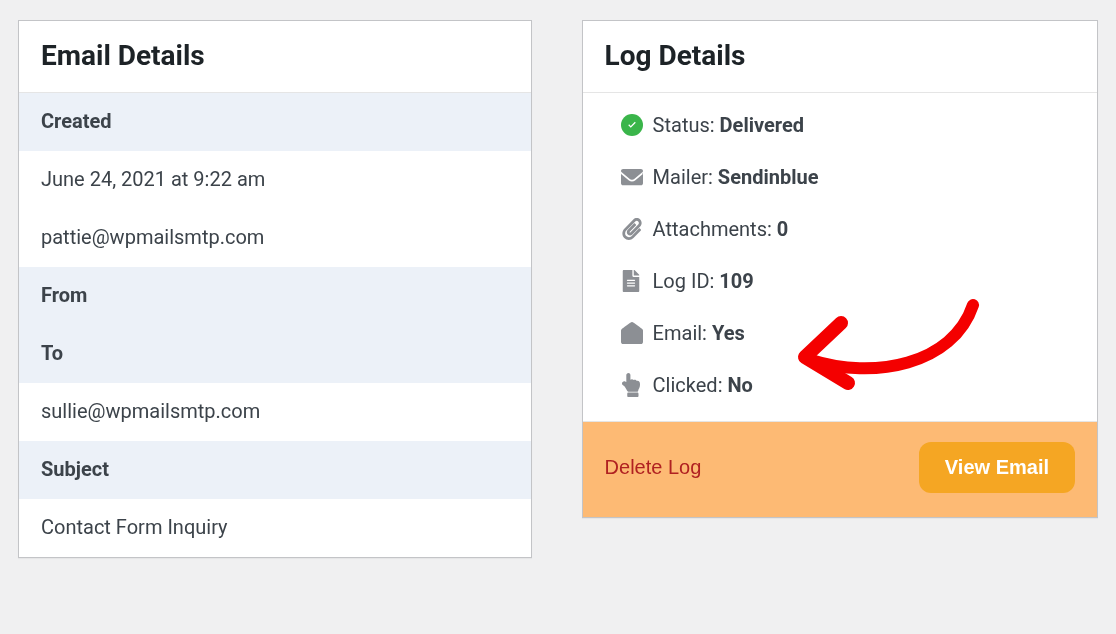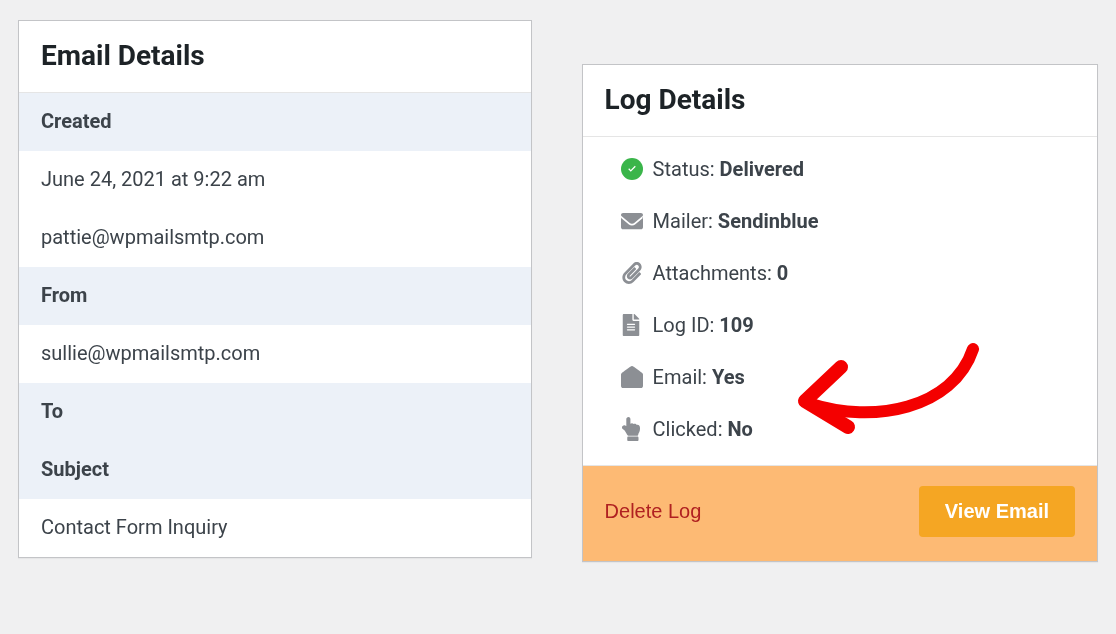--- a/index.html
+++ b/index.html
@@ -15,21 +15,21 @@
       display: flex;
       gap: 50px;
       align-items: flex-start;
     }
     .panel {
       background: #fff;
       border: 1px solid #c3c4c7;
       box-shadow: 0 1px 1px rgba(0,0,0,0.04);
     }
     .panel-left { width: 547px; }
-    .panel-right { width: 550px; position: relative; margin-top: 44px; }
+    .panel-right { width: 550px; position: relative; }
     .panel-title {
       font-size: 28px;
       font-weight: 700;
       color: #1d2327;
       padding: 18px 22px 20px;
       border-bottom: 1px solid #e5e5e5;
     }
     .row {
       padding: 16px 22px 18px;
       font-size: 20px;
@@ -89,43 +89,43 @@
       border: none;
       padding: 0;
     }
     .view-btn {
       background: #f5a623;
       border: none;
       color: #fff;
       font-size: 20px;
       font-weight: 700;
       padding: 14px 26px;
-      border-radius: 4px;
+      border-radius: 12px;
       cursor: pointer;
     }
     .arrow-annotation {
       position: absolute;
       left: 210px;
       top: 264px;
       pointer-events: none;
     }
   </style>
 </head>
 <body>
 
 <div class="layout">
 
   <div class="panel panel-left">
     <div class="panel-title">Email Details</div>
     <div class="row row-label">Created</div>
     <div class="row row-value">June 24, 2021 at 9:22 am</div>
     <div class="row row-value">pattie@wpmailsmtp.com</div>
     <div class="row row-label">From</div>
+    <div class="row row-label">To</div>
     <div class="row row-value">sullie@wpmailsmtp.com</div>
-    <div class="row row-label">To</div>
     <div class="row row-label">Subject</div>
     <div class="row row-value">Contact Form Inquiry</div>
   </div>
 
   <div class="panel panel-right">
     <div class="panel-title">Log Details</div>
 
     <div class="log-list">
 
       <div class="log-item">

